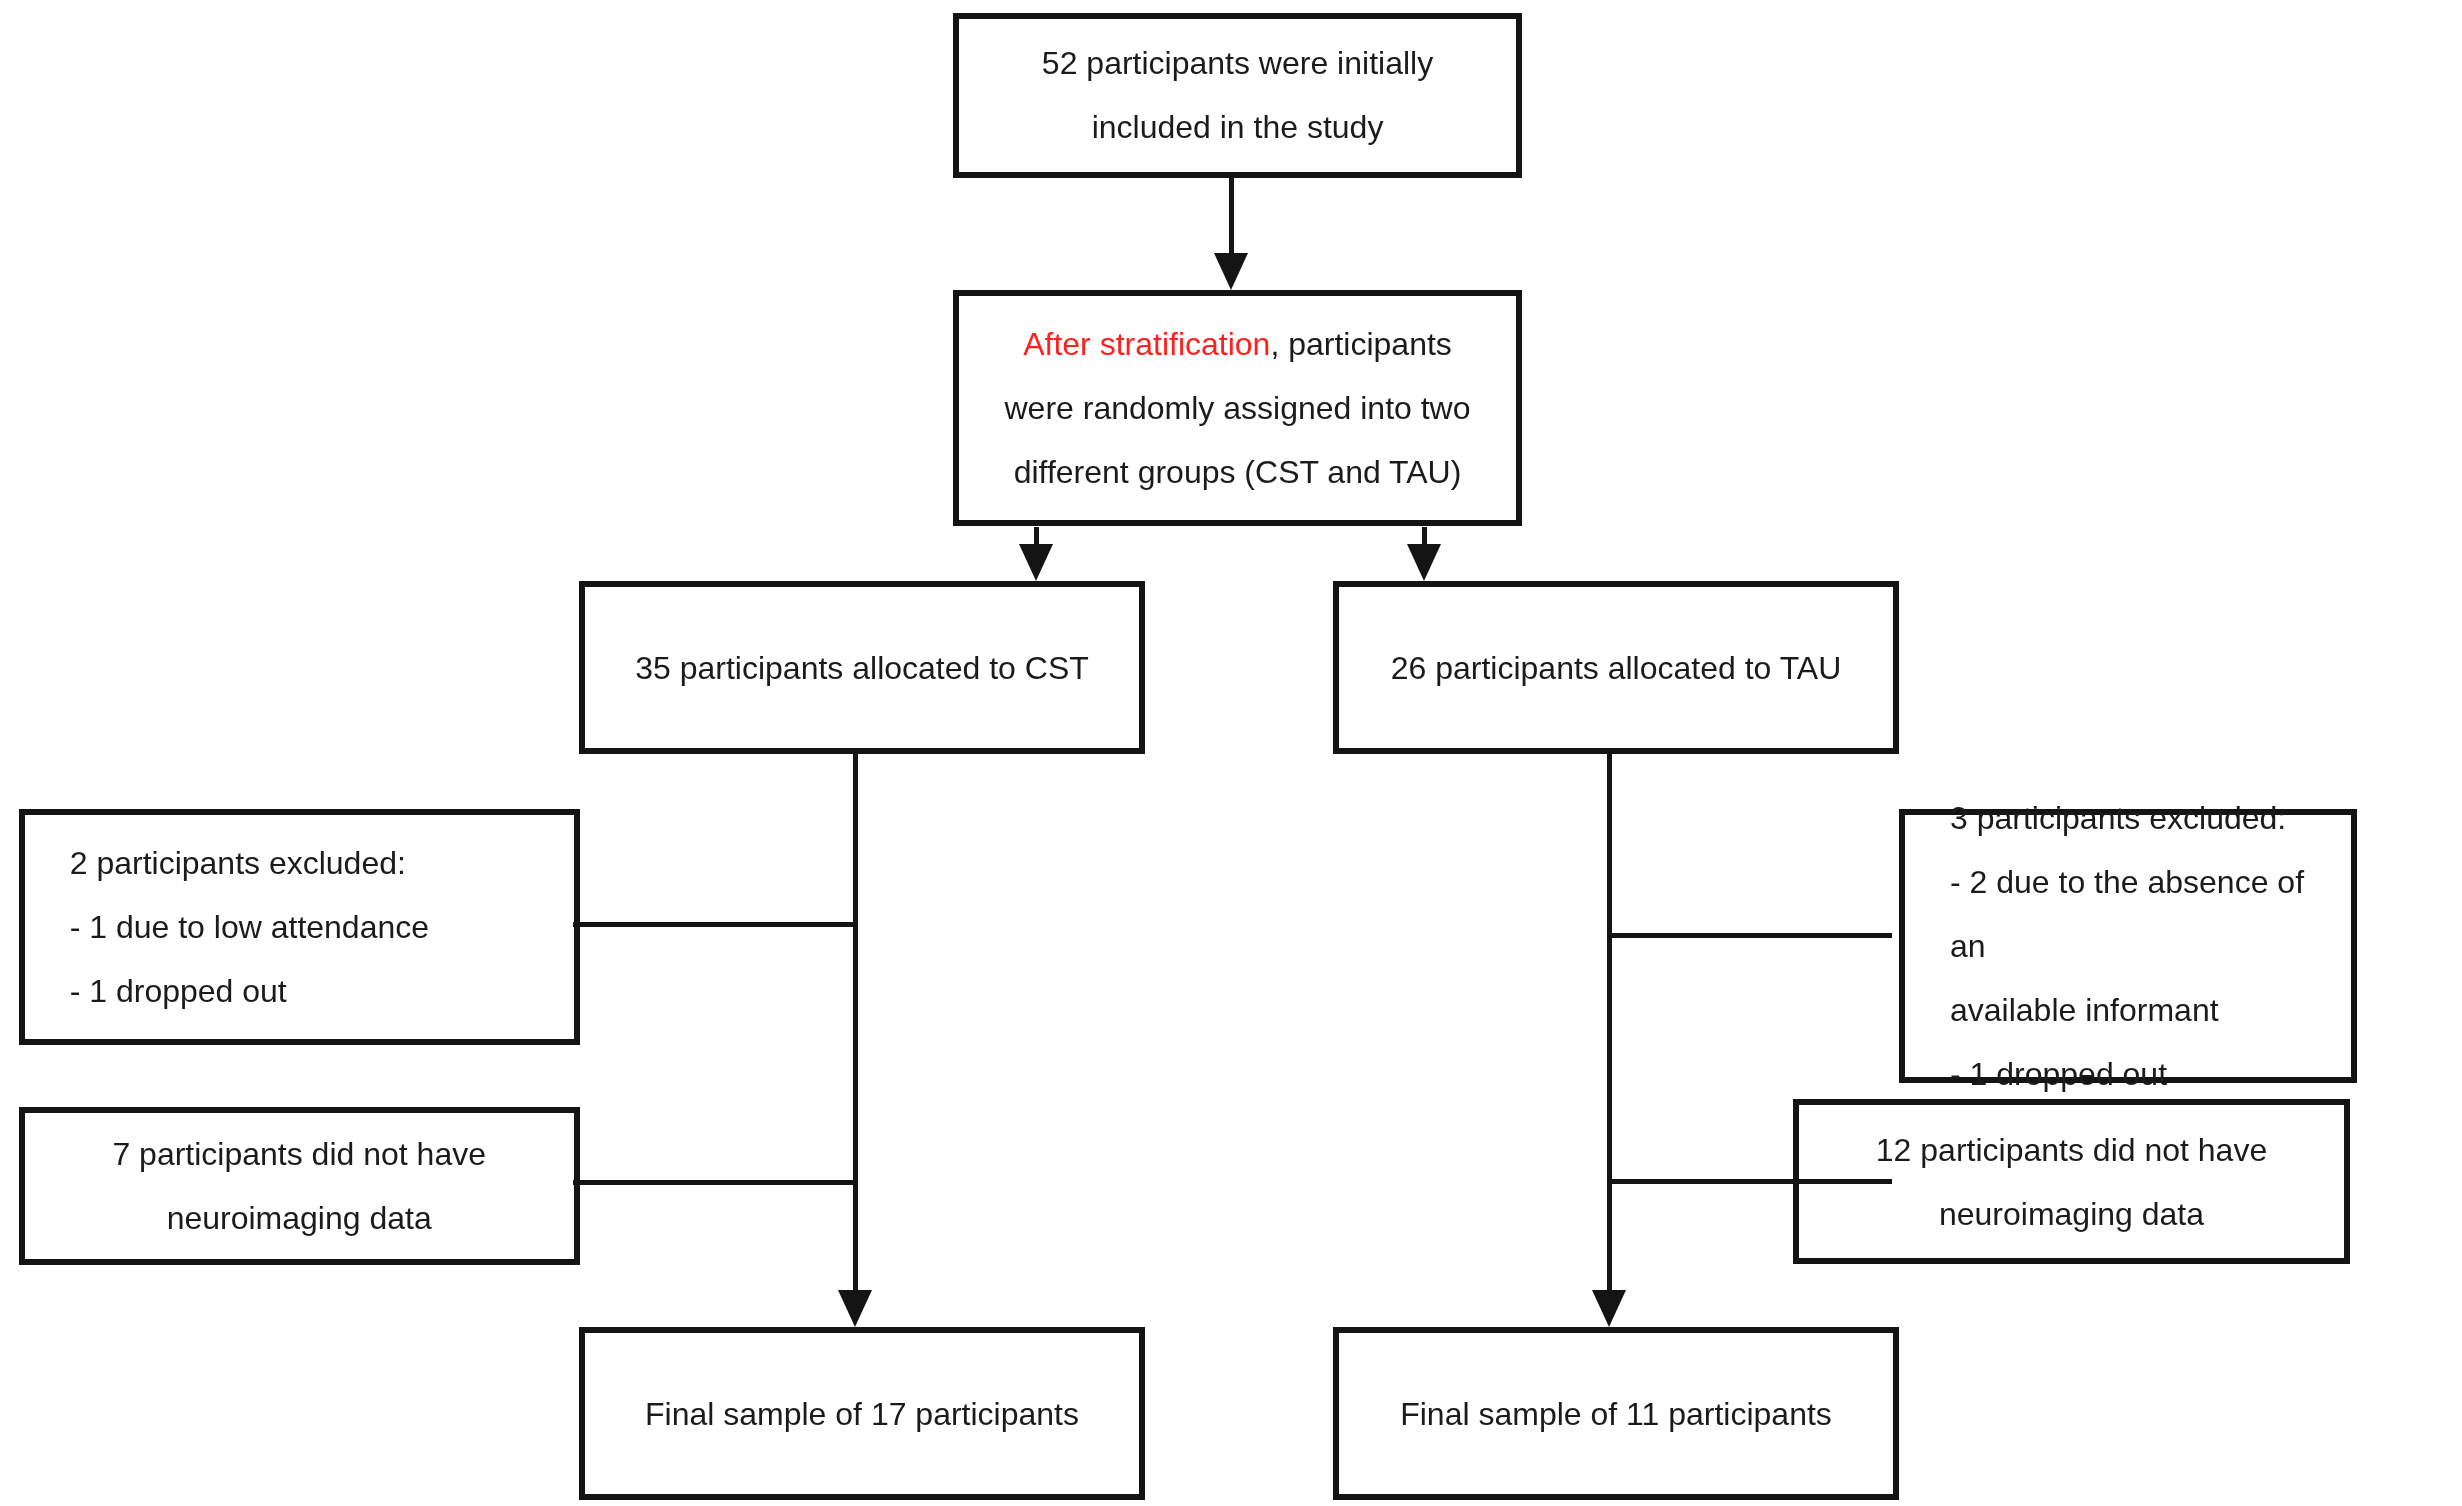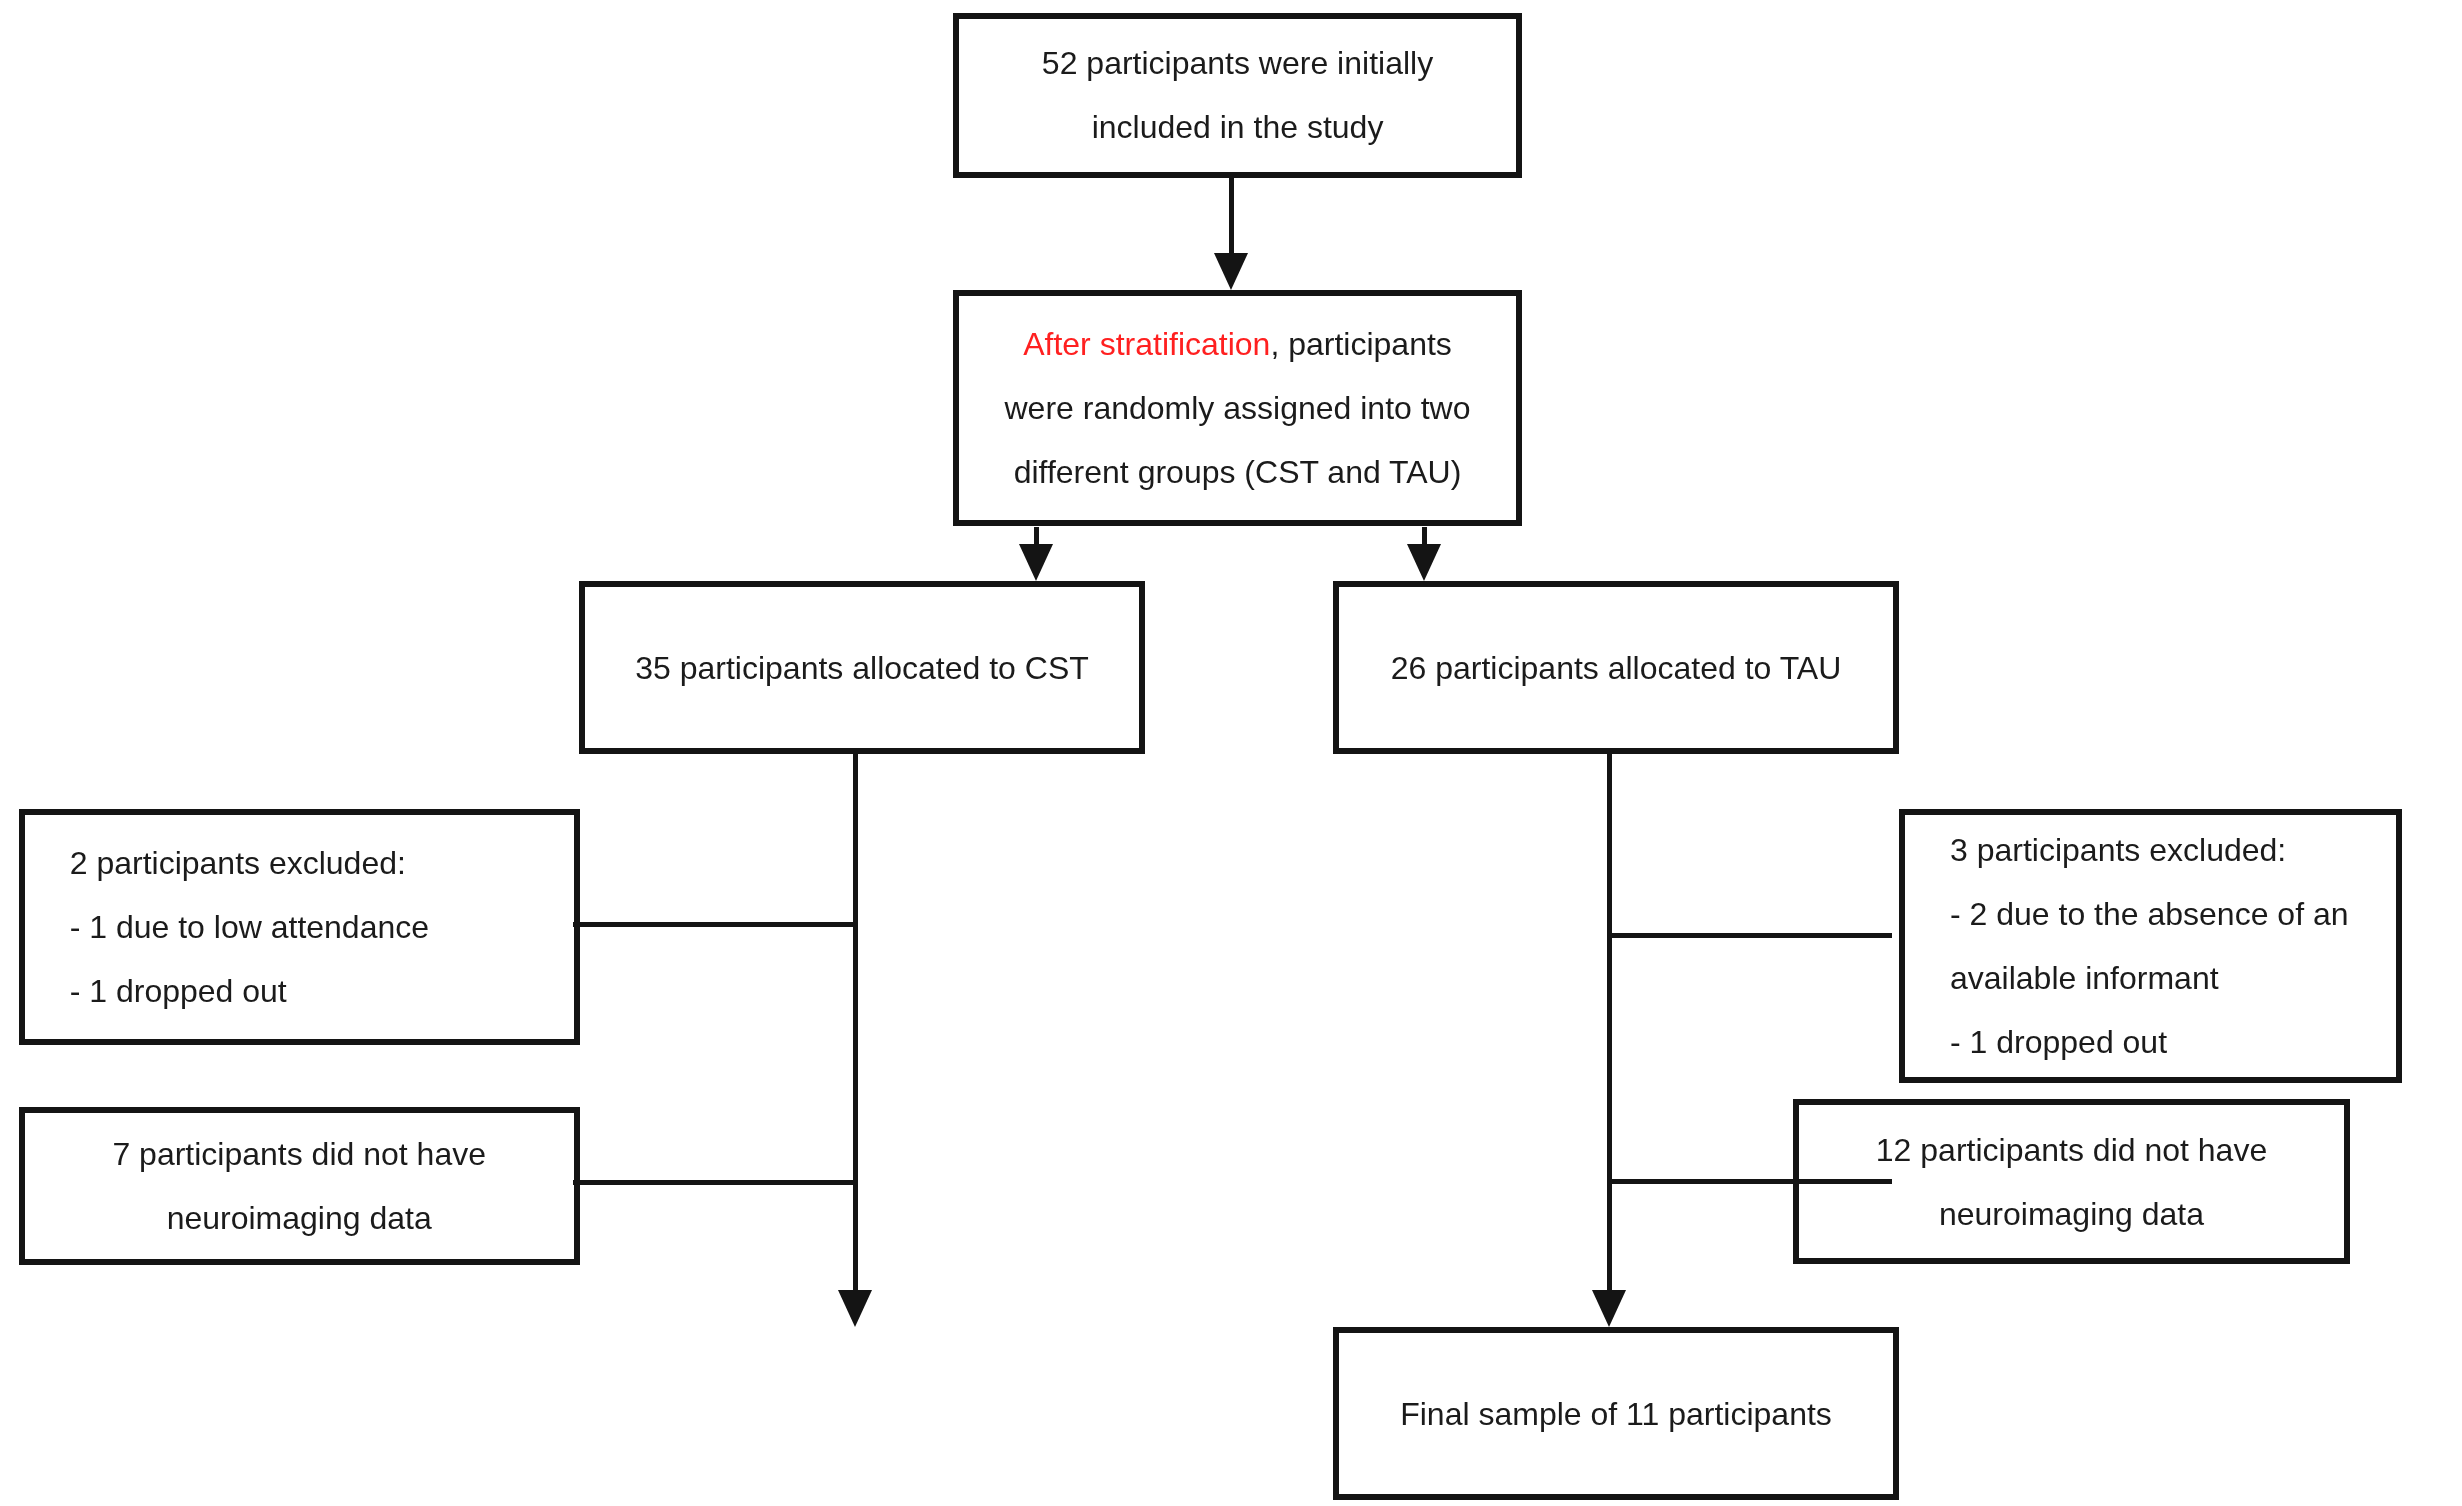--- a/index.html
+++ b/index.html
@@ -99,38 +99,41 @@
   <div class="vline" style="left:1607px; top:754px; height:540px;"></div>
   <div class="arrowhead" style="left:1592px; top:1290px;"></div>
 
   <div class="box left-align" style="left:12.7px; top:809px; width:561px; height:236px;">
     <div class="txt">2 participants excluded:
 - 1 due to low attendance
 - 1 dropped out</div>
   </div>
   <div class="hline" style="left:573px; top:922px; width:285px;"></div>
 
-  <div class="box left-align" style="left:1893px; top:809px; width:503px; height:274px;">
+  <div class="box left-align" style="left:1893px; top:809px; width:458px; height:274px;">
     <div class="txt">3 participants excluded:
 - 2 due to the absence of an
 available informant
 - 1 dropped out</div>
   </div>
   <div class="hline" style="left:1607px; top:933px; width:285px;"></div>
 
   <div class="box" style="left:12.7px; top:1107px; width:561px; height:158px;">
     <div class="txt">7 participants did not have
 neuroimaging data</div>
   </div>
   <div class="hline" style="left:573px; top:1180px; width:285px;"></div>
 
   <div class="box" style="left:1787px; top:1099px; width:557px; height:165px;">
     <div class="txt">12 participants did not have
 neuroimaging data</div>
   </div>
   <div class="hline" style="left:1607px; top:1179px; width:285px;"></div>
 
+  <div class="box" style="left:573px; top:1327px; width:566px; height:173px;">
+    <div class="txt">Final sample of 17 participants</div>
+  </div>
   <div class="box" style="left:1327px; top:1327px; width:566px; height:173px;">
     <div class="txt">Final sample of 11 participants</div>
   </div>
 
 </div>
 
 
 </body></html>

